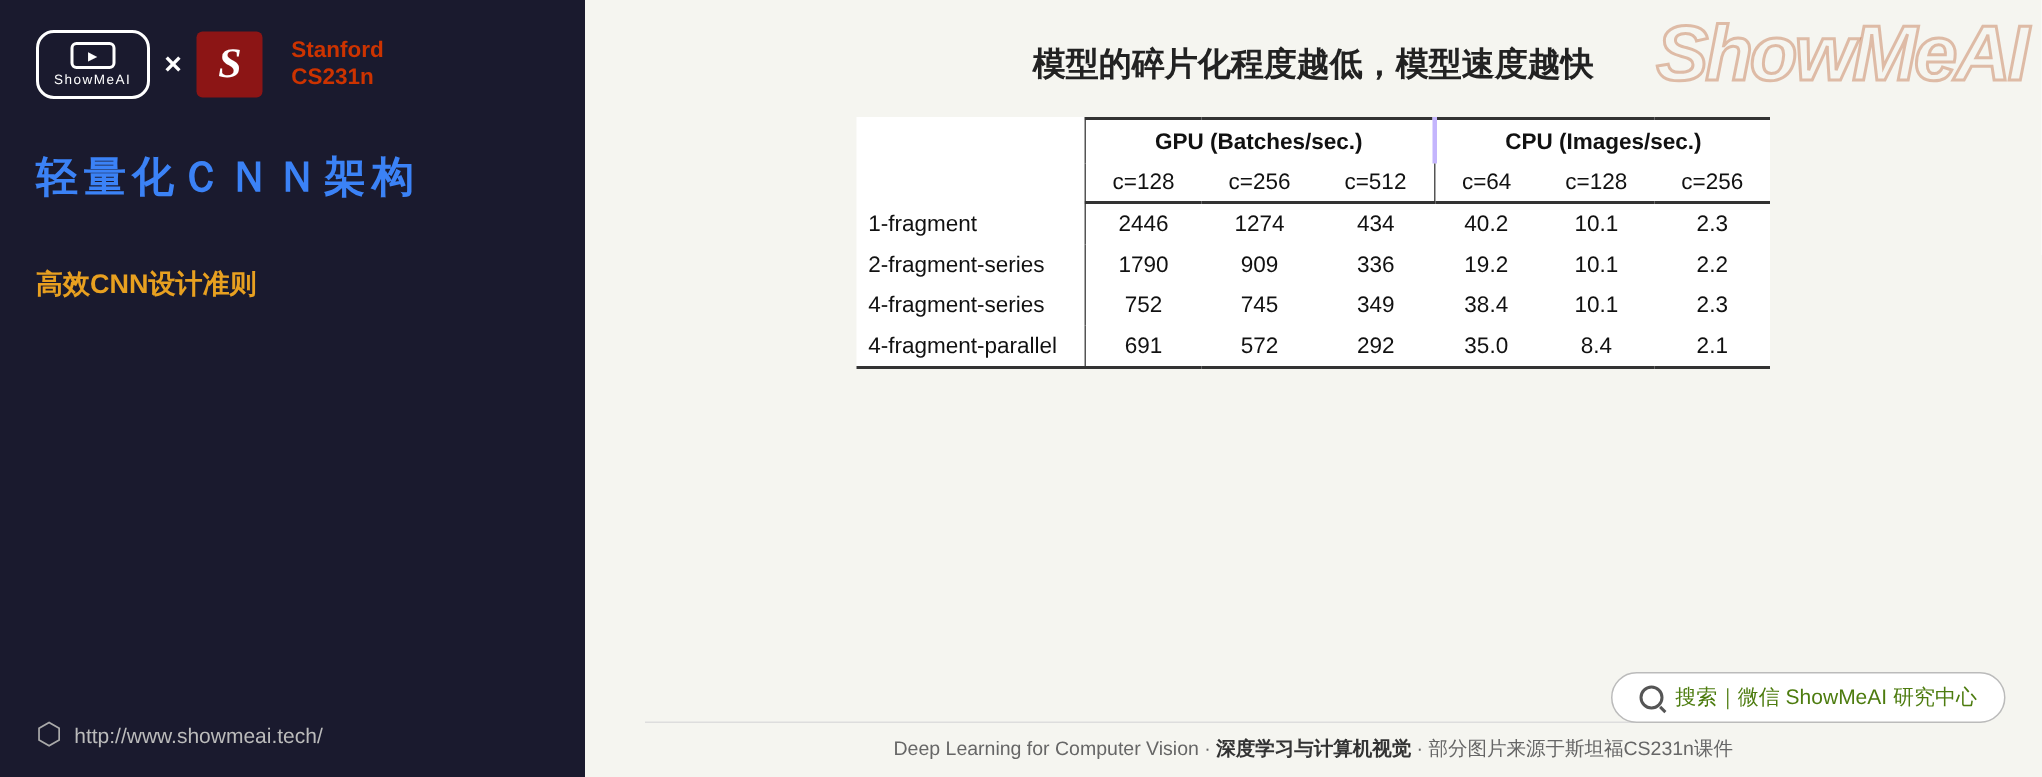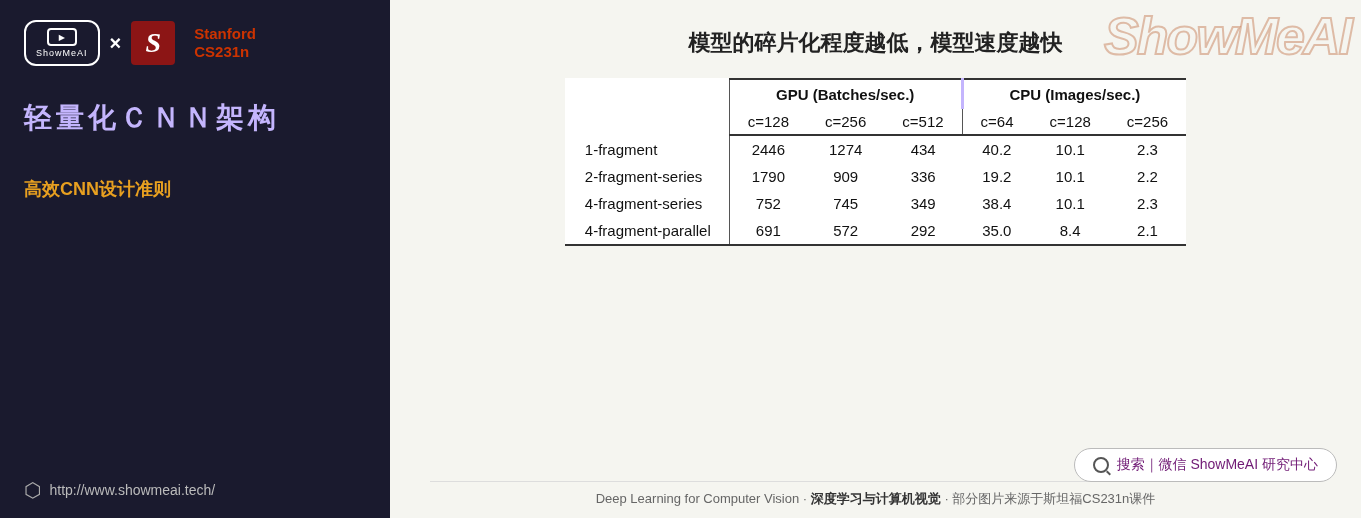--- a/index.html
+++ b/index.html
@@ -107,21 +107,21 @@
     .stanford-label .course-name {
       font-size: 15px;
       font-weight: bold;
       color: #cc3300;
       line-height: 1.2;
     }
 
     .main-title {
       font-size: 28px;
       font-weight: bold;
-      color: #c4b5fd;
+      color: #3b82f6;
       letter-spacing: 4px;
       margin-bottom: 40px;
       line-height: 1.4;
     }
 
     .sub-title {
       font-size: 18px;
       font-weight: bold;
       color: #e8a020;
       margin-bottom: auto;
@@ -223,41 +223,41 @@
       border-left: 1px solid #555;
     }
 
     table tbody tr td {
       padding: 5px 18px;
       text-align: center;
     }
 
     table tbody tr td:first-child {
       text-align: left;
-      padding-left: 20px;
+      padding-left: 8px;
       border-right: 1px solid #555;
     }
 
     table tbody tr:last-child td {
       border-bottom: 2px solid #333;
     }
 
     .search-bar {
       position: absolute;
       right: 24px;
       bottom: 36px;
       background: #fff;
       border: 1.5px solid #bbb;
       border-radius: 20px;
       padding: 7px 18px;
       display: flex;
       align-items: center;
       gap: 8px;
       font-size: 14px;
-      color: #701a75;
+      color: #4d7c0f;
     }
 
     .search-icon-circle {
       width: 16px;
       height: 16px;
       border: 2px solid #555;
       border-radius: 50%;
       position: relative;
       display: inline-block;
     }

